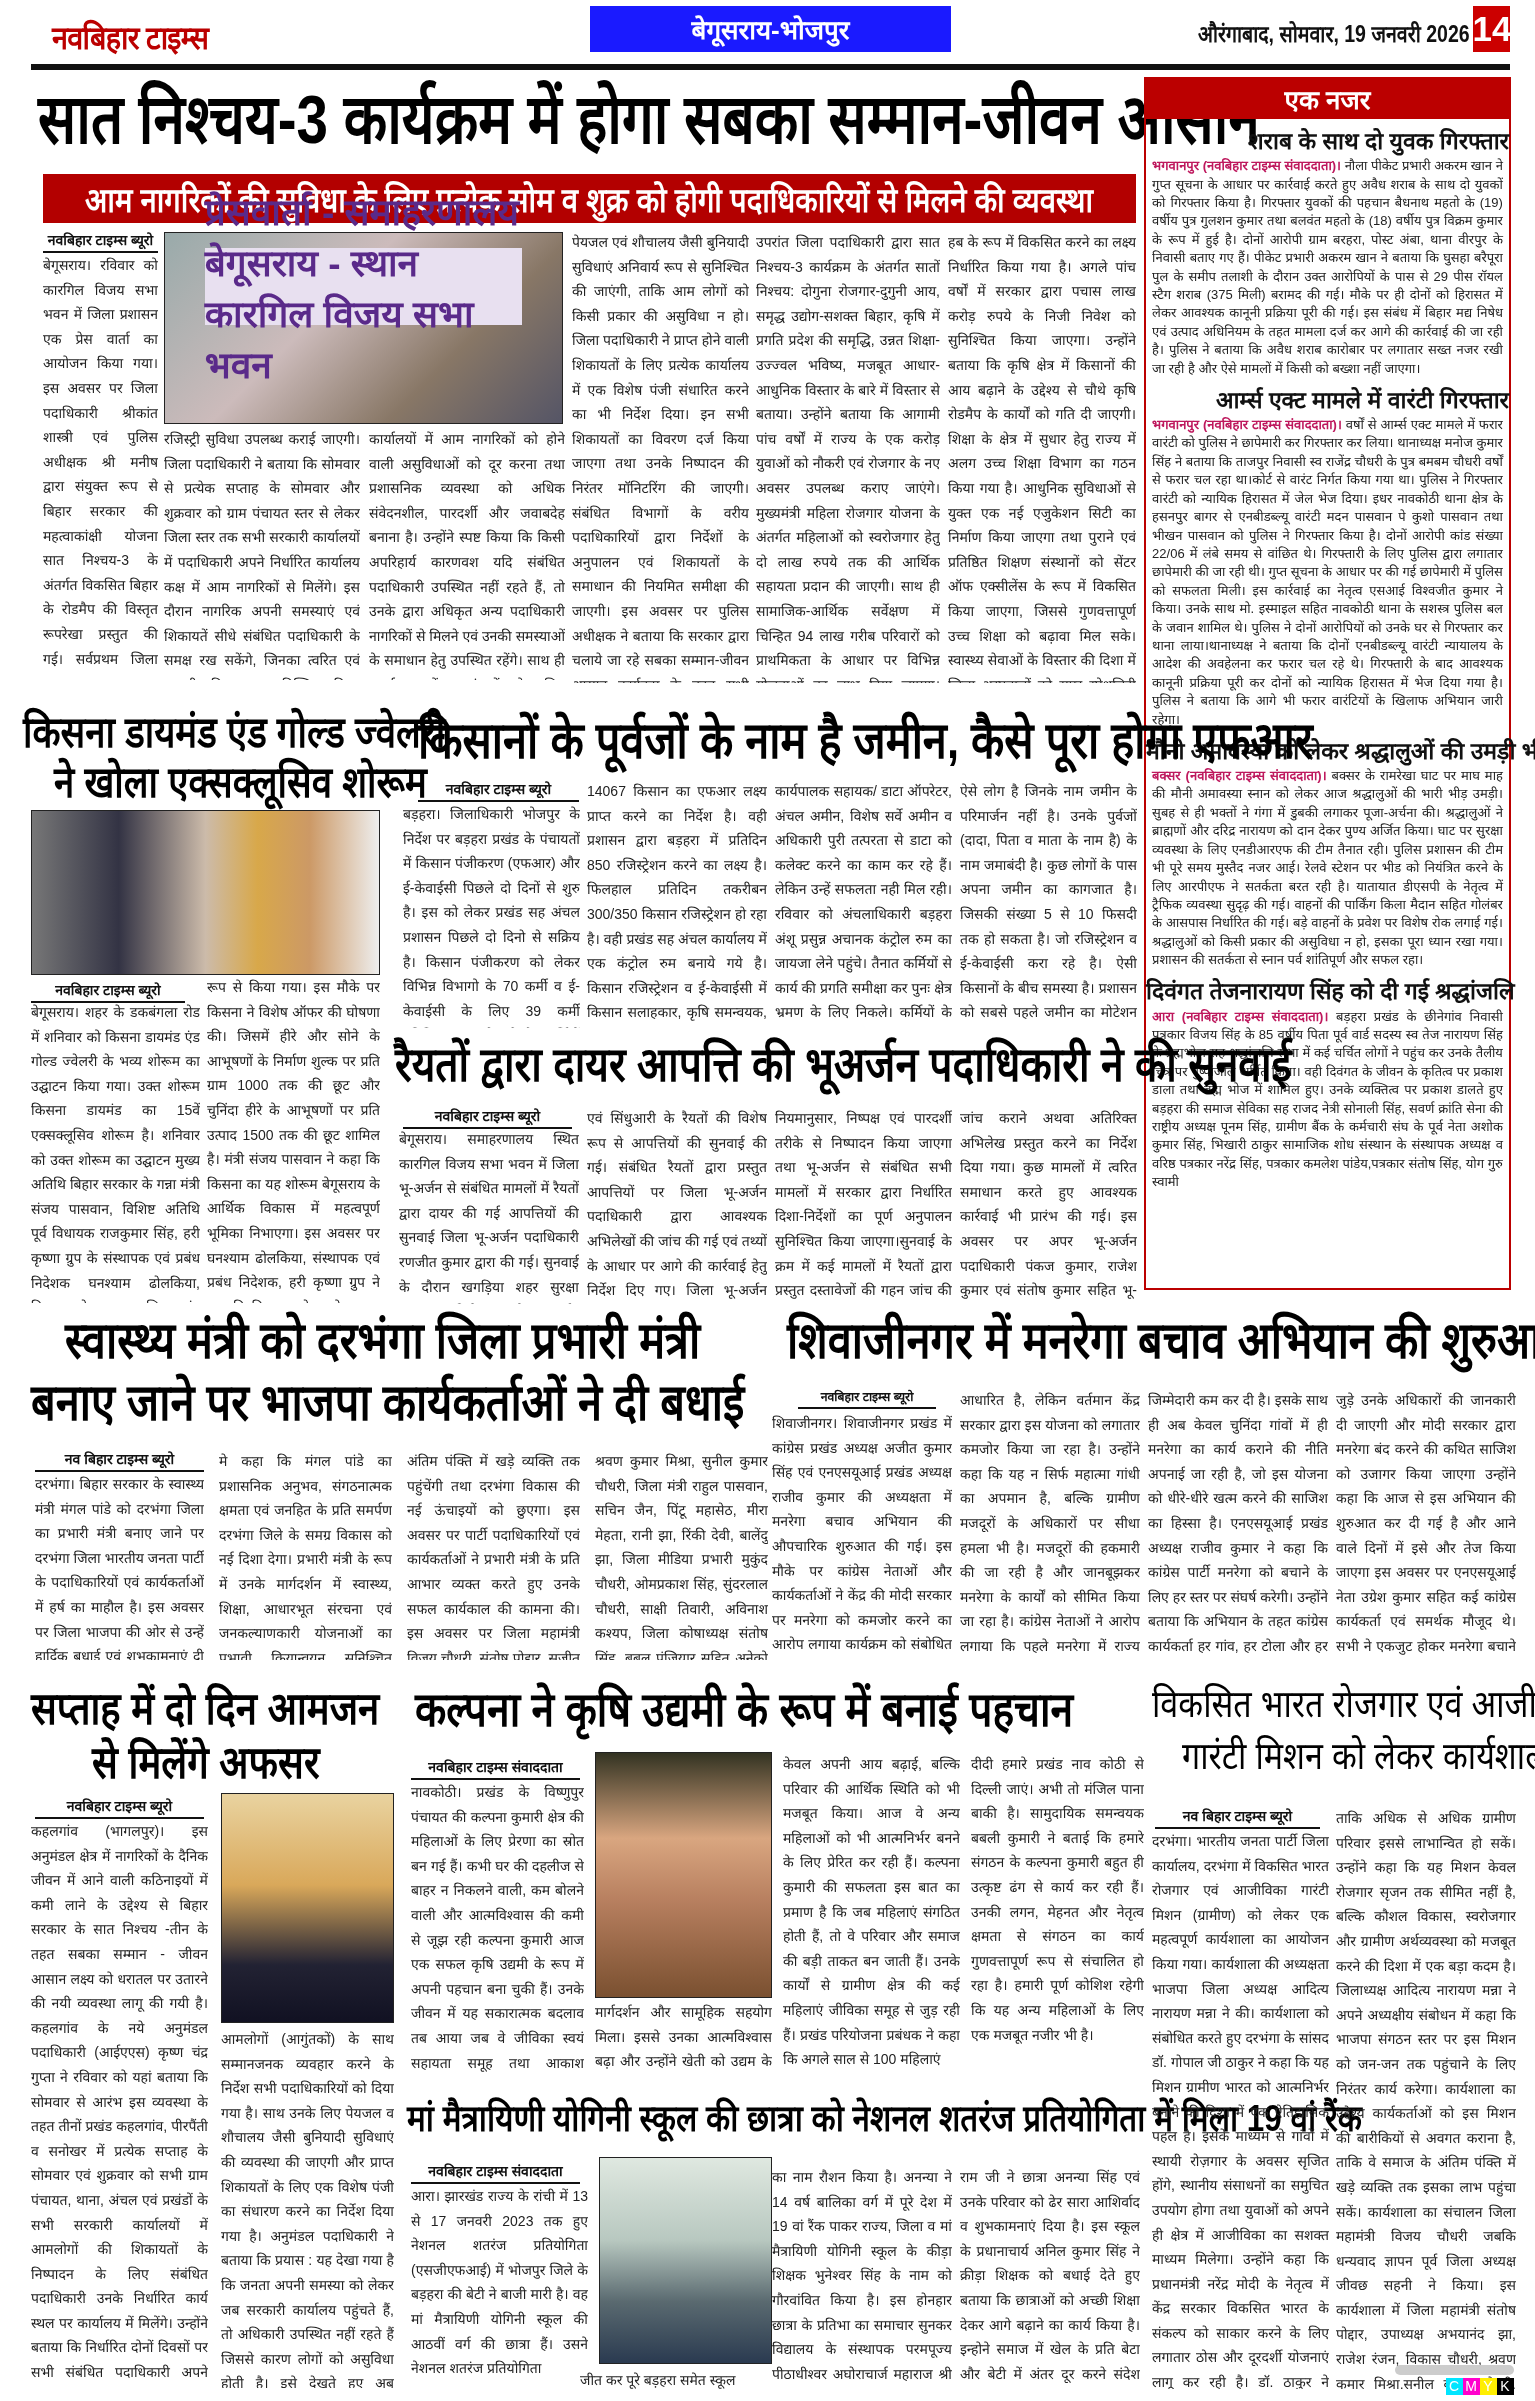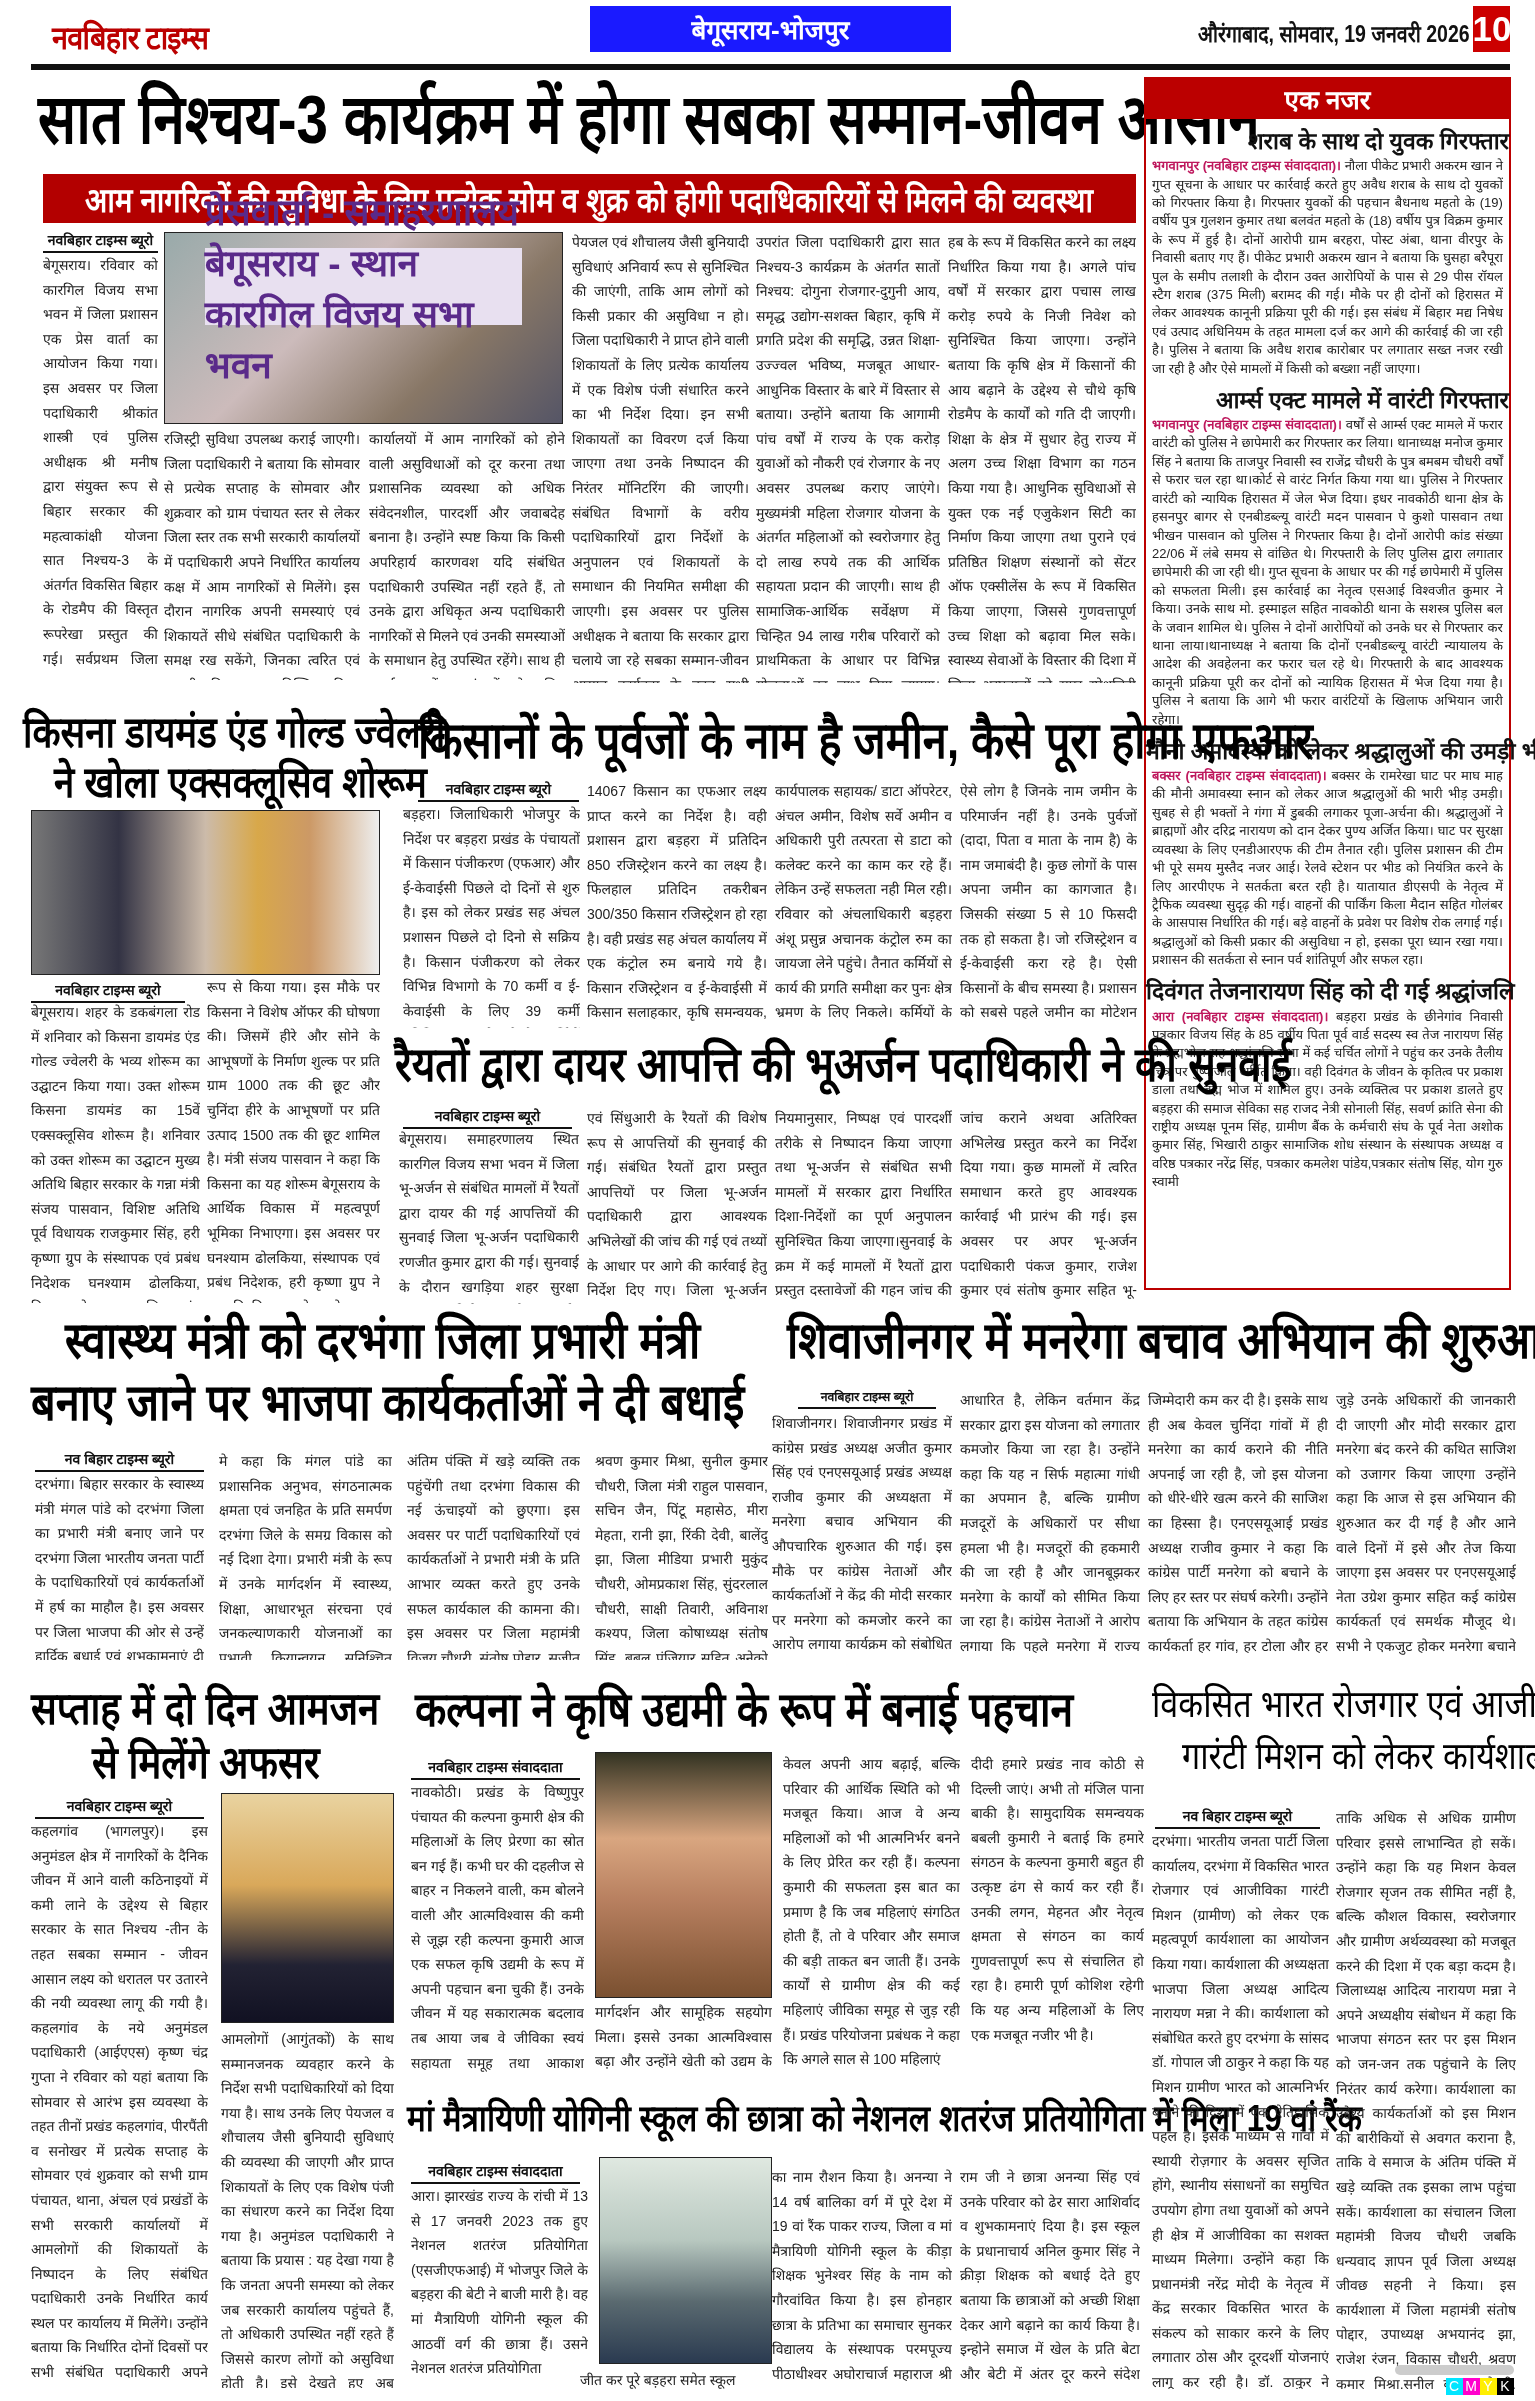--- a/index.html
+++ b/index.html
@@ -28,21 +28,21 @@
 .cmyk{right:21.5px;bottom:6.1px;display:flex}
 .cmyk span{width:17px;height:17px;color:#fff;font-size:14px;display:flex;align-items:center;justify-content:center}
 .regbar{right:21.5px;bottom:26px;width:119px;height:10px;background:#ccc;border-radius:5.4px}
 </style>
 </head>
 <body>
 
 <div class="abs masthead-title">नवबिहार टाइम्स</div>
 <div class="abs edition">बेगूसराय-भोजपुर</div>
 <div class="abs dateline">औरंगाबाद, सोमवार, 19 जनवरी 2026</div>
-<div class="abs pageno">10</div>
+<div class="abs pageno">14</div>
 <div class="abs rule"></div>
 
 <div class="abs headline h-main">सात निश्चय-3 कार्यक्रम में होगा सबका सम्मान-जीवन आसान</div>
 <div class="abs banner">
     <span>आम नागरिकों की सुविधा के लिए प्रत्येक सोम व शुक्र को होगी पदाधिकारियों से मिलने की व्यवस्था</span>
   </div>
 
 <div class="abs byline" style="left:43px;top:230px;width:115px">नवबिहार टाइम्स ब्यूरो</div>
 <div class="abs col" style="left:43px;top:253px;width:115px;height:422px">बेगूसराय। रविवार को कारगिल विजय सभा भवन में जिला प्रशासन एक प्रेस वार्ता का आयोजन किया गया। इस अवसर पर जिला पदाधिकारी श्रीकांत शास्त्री एवं पुलिस अधीक्षक श्री मनीष द्वारा संयुक्त रूप से बिहार सरकार की महत्वाकांक्षी योजना सात निश्चय-3 के अंतर्गत विकसित बिहार के रोडमैप की विस्तृत रूपरेखा प्रस्तुत की गई। सर्वप्रथम जिला पदाधिकारी द्वारा सात निश्चय-3 कार्यक्रम के अंतर्गत सबका सम्मान-जीवन आसान के बारे में विस्तार से बताया। उन्होंने बताया कि सरकार द्वारा आम नागरिकों की सुविधा के लिए प्रत्येक सोमवार एवं शुक्रवार को शिकायत निवारण हेतु पदाधिकारियों से मिलने की व्यवस्था की गई है। वहीं 80 वर्ष से अधिक आयु के वरिष्ठ नागरिकों को घर बैठे जमीन या फ्लैट की</div>
 <div class="abs photo" style="left:164px;top:232px;width:399px;height:192px">

